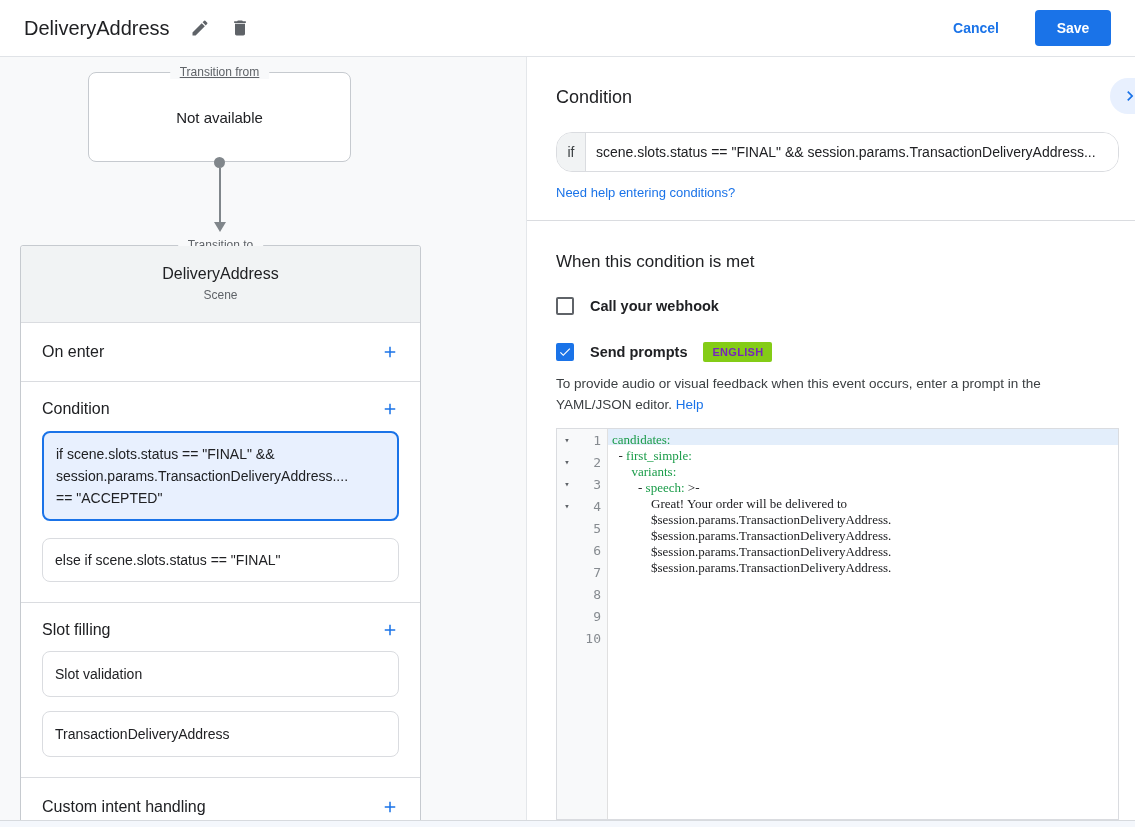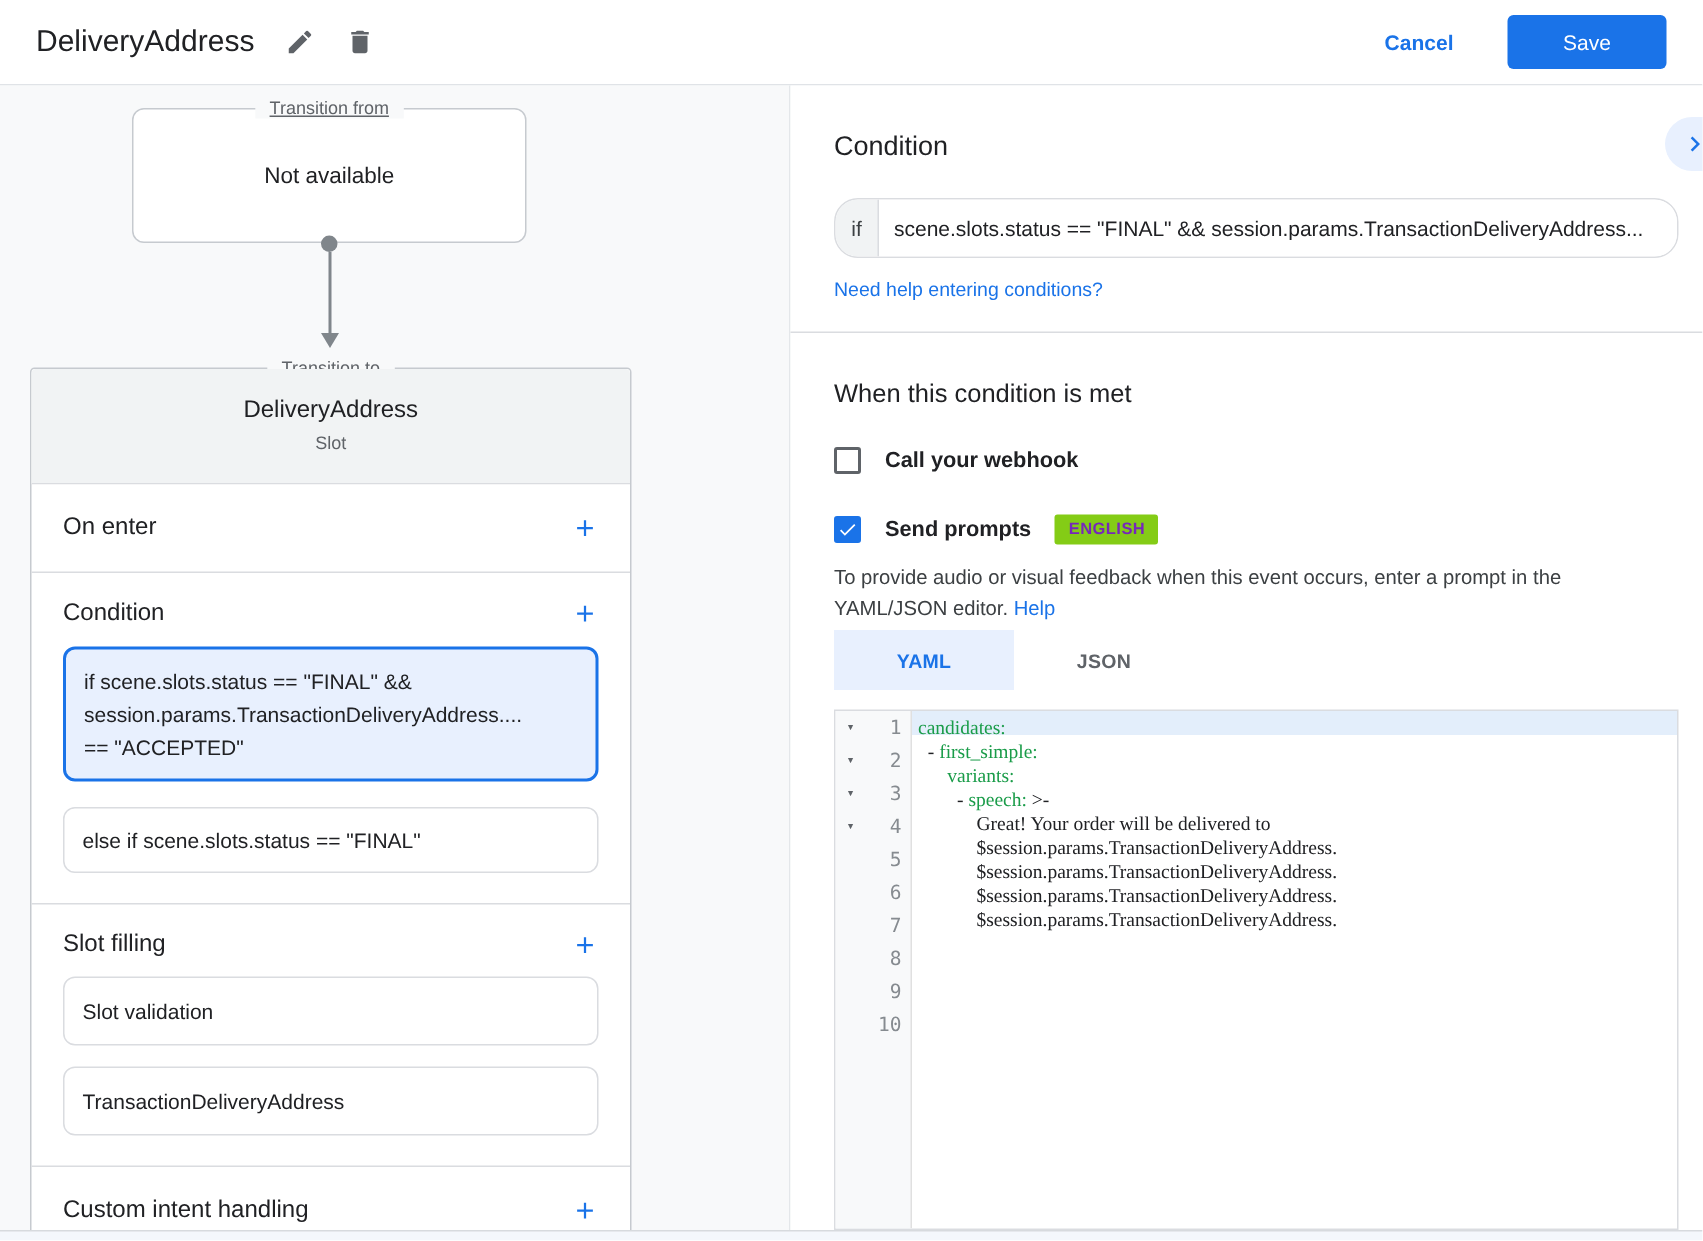--- a/index.html
+++ b/index.html
@@ -7,22 +7,22 @@
     font-family:"Liberation Sans", sans-serif; color:#202124; }
 
   
   .header { height:57px; background:#fff; border-bottom:1px solid #e0e3e7;
     display:flex; align-items:center; padding:0 24px; }
   .header-title { font-size:20px; color:#202124; }
   .hicon { width:20px; height:20px; fill:#5f6368; cursor:pointer; }
   .hicon-btn { margin-left:20px; display:flex; align-items:center; }
   .header-spacer { flex:1; }
   .cancel-link { color:#1a73e8; font-size:14px; font-weight:700; margin-right:36px; cursor:pointer; }
-  .save-btn { background:#1a73e8; color:#fff; font-size:14px; font-weight:400;
-    border:none; border-radius:4px; height:36px; width:106px; cursor:pointer;
+  .save-btn { background:#1a73e8; color:#fff; font-size:14px; font-weight:700;
+    border:none; border-radius:4px; height:36px; width:76px; cursor:pointer;
     font-family:"Liberation Sans", sans-serif; }
 
   
   .main { display:flex; height:763px; }
   .left-pane { width:527px; background:#f8f9fa; position:relative; overflow:hidden;
     border-right:1px solid #e4e7ea; }
   .right-pane { flex:1; background:#fff; position:relative; display:flex; flex-direction:column; }
 
   
   .from-box { position:absolute; left:88px; top:15px; width:263px; height:90px;
@@ -143,21 +143,21 @@
     <div class="connector">
       <div class="conn-dot"></div>
       <div class="conn-line"></div>
       <div class="conn-arrow"></div>
     </div>
 
     <div class="scene-card">
       <span class="box-legend">Transition to</span>
       <div class="scene-header">
         <div class="scene-title">DeliveryAddress</div>
-        <div class="scene-subtitle">Slot</div>
+        <div class="scene-subtitle">Scene</div>
       </div>
 
       <div class="section">
         <div class="section-row">
           <span class="section-title">On enter</span>
           <svg class="plus-icon" viewBox="0 0 24 24">
               <path d="M19 13h-6v6h-2v-6H5v-2h6V5h2v6h6v2z"></path>
             </svg>
         </div>
       </div>
@@ -227,24 +227,20 @@
           <svg viewBox="0 0 24 24">
               <path d="M9 16.17 4.83 12l-1.42 1.41L9 19 21 7l-1.41-1.41z"></path>
             </svg>
         </div>
         <span class="check-label">Send prompts</span>
         <span class="lang-badge">ENGLISH</span>
       </div>
 
       <div class="prompt-desc"><span>To provide audio or visual feedback when this event occurs, enter a prompt in the YAML/JSON editor.</span> <span class="inline-link">Help</span></div>
 
-      <div class="tabs">
-        <div class="tab active">YAML</div>
-        <div class="tab">JSON</div>
-      </div>
 
       <div class="editor">
         <div class="gutter">
             <div class="gutter-row">
               <span class="fold-cell">▾</span>
               <span class="num-cell">1</span>
             </div>
             <div class="gutter-row">
               <span class="fold-cell">▾</span>
               <span class="num-cell">2</span>

